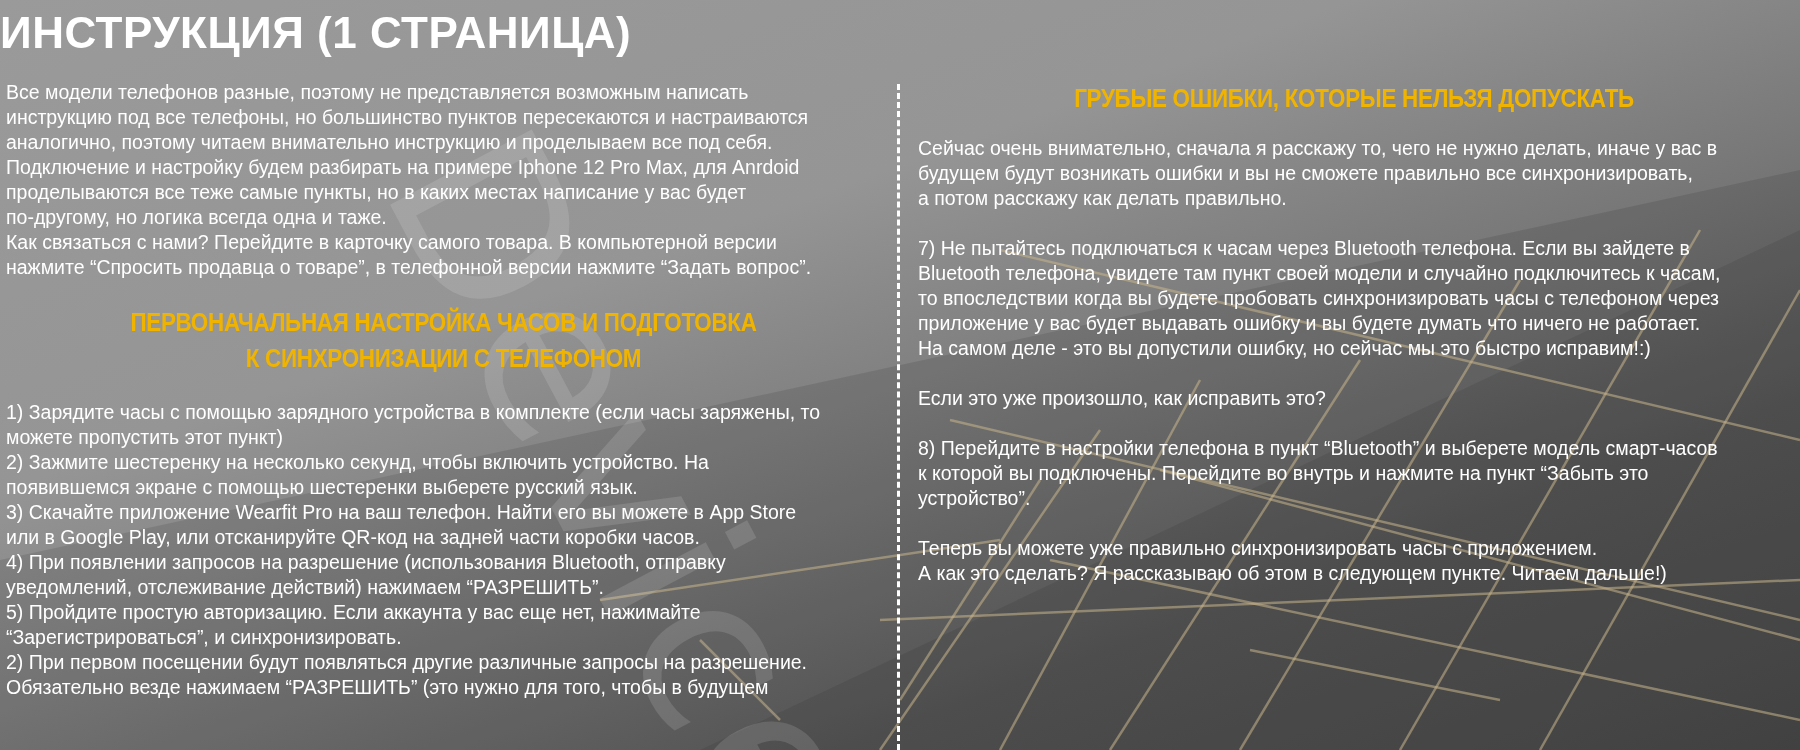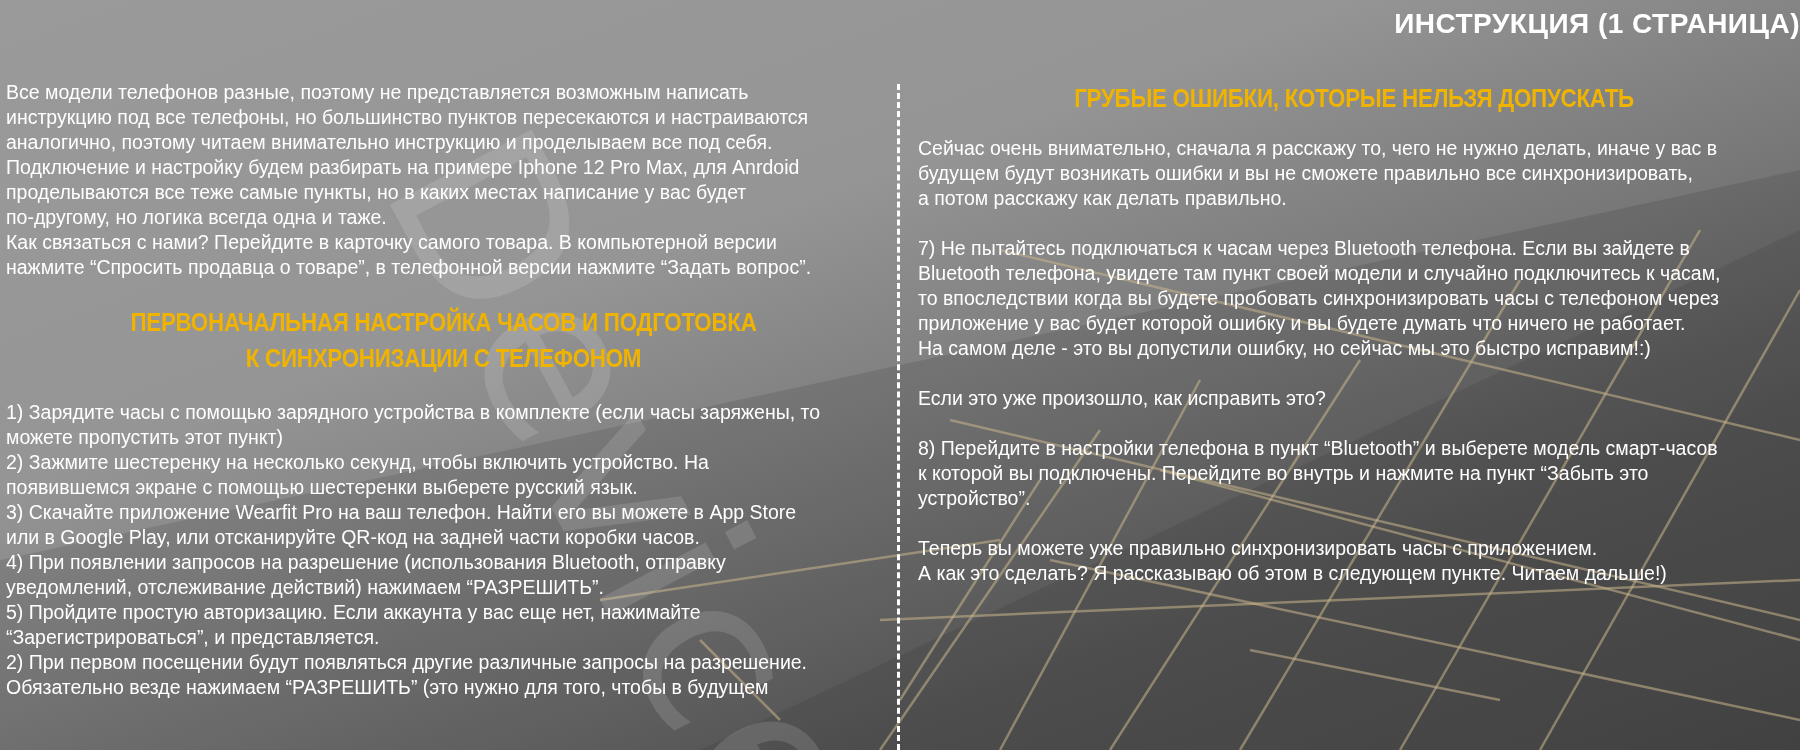--- a/index.html
+++ b/index.html
@@ -11,22 +11,22 @@
   }
   .bg-layer { position:absolute; inset:0; pointer-events:none; }
   .watermark {
     position:absolute; left:300px; top:140px;
     font-size:220px; font-weight:400; color:rgba(255,255,255,0.13);
     transform: rotate(62deg); transform-origin: 0 0;
     font-family: "DejaVu Sans", sans-serif; white-space:nowrap;
     left:560px; top:90px; letter-spacing:4px;
   }
   .title {
-    position:absolute; top:8px; left:0; width:1800px; text-align:right;
-    font-size:28px; font-weight:700; letter-spacing:0.5px;
+    position:absolute; top:8px; left:0; width:1800px; text-align:left;
+    font-size:44px; font-weight:700; letter-spacing:0.5px;
   }
   .col { position:absolute; top:80px; font-size:19.5px; line-height:25px; }
   .col-left { left:6px; width:875px; }
   .col-right { left:918px; width:872px; }
   .divider {
     position:absolute; left:897px; top:84px; bottom:0; width:0;
     border-left:3px dashed #ffffff;
   }
   .heading {
     color:#f0b400; font-weight:700; text-align:center;
@@ -100,21 +100,21 @@
     <li>
       <p><span>3) Скачайте приложение </span><b>Wearfit Pro</b><span> на ваш телефон. Найти его вы можете в App Store</span></p>
       <p>или в Google Play, или отсканируйте QR-код на задней части коробки часов.</p>
     </li>
     <li>
       <p>4) При появлении запросов на разрешение (использования Bluetooth, отправку</p>
       <p><span>уведомлений, отслеживание действий) нажимаем “</span><b>РАЗРЕШИТЬ”.</b></p>
     </li>
     <li>
       <p>5) Пройдите простую авторизацию.  Если аккаунта у вас еще нет, нажимайте</p>
-      <p>“Зарегистрироваться”,  и представляется.</p>
+      <p>“Зарегистрироваться”,  и синхронизировать.</p>
     </li>
     <li>
       <p>2) При первом посещении будут появляться другие различные запросы на разрешение.</p>
       <p><span>Обязательно везде нажимаем “</span><b>РАЗРЕШИТЬ</b><span>” (это нужно для того, чтобы в будущем</span></p>
     </li>
   </ol>
 </section>
 
 <section class="col col-right">
   <div class="heading" style="margin-bottom:20px;">ГРУБЫЕ ОШИБКИ, КОТОРЫЕ НЕЛЬЗЯ ДОПУСКАТЬ</div>
@@ -123,21 +123,21 @@
     <p>Сейчас очень внимательно, сначала я расскажу то, чего не нужно делать, иначе у вас в</p>
     <p>будущем будут возникать ошибки и вы не сможете правильно все синхронизировать,</p>
     <p>а потом расскажу как делать правильно.</p>
   </div>
   <div class="gap"></div>
 
   <div>
     <p>7) Не пытайтесь подключаться к часам через Bluetooth телефона. Если вы зайдете в</p>
     <p>Bluetooth телефона, увидете там пункт своей модели и случайно подключитесь к часам,</p>
     <p>то впоследствии когда вы будете пробовать синхронизировать часы с телефоном через</p>
-    <p><span>приложение у вас будет </span><b>которой ошибку</b><span> и вы будете думать что ничего не работает.</span></p>
+    <p><span>приложение у вас будет </span><b>выдавать ошибку</b><span> и вы будете думать что ничего не работает.</span></p>
     <p>На самом деле - это вы допустили ошибку, но сейчас мы это быстро исправим!:)</p>
   </div>
   <div class="gap"></div>
 
   <p>Если это уже произошло, как исправить это?</p>
   <div class="gap"></div>
 
   <div>
     <p><span>8) Перейдите в настройки телефона в пункт “</span><b>Bluetooth</b><span>” и выберете модель смарт-часов</span></p>
     <p><span>к которой вы подключены. Перейдите во внутрь и нажмите на пункт “</span><b>Забыть это</b></p>

